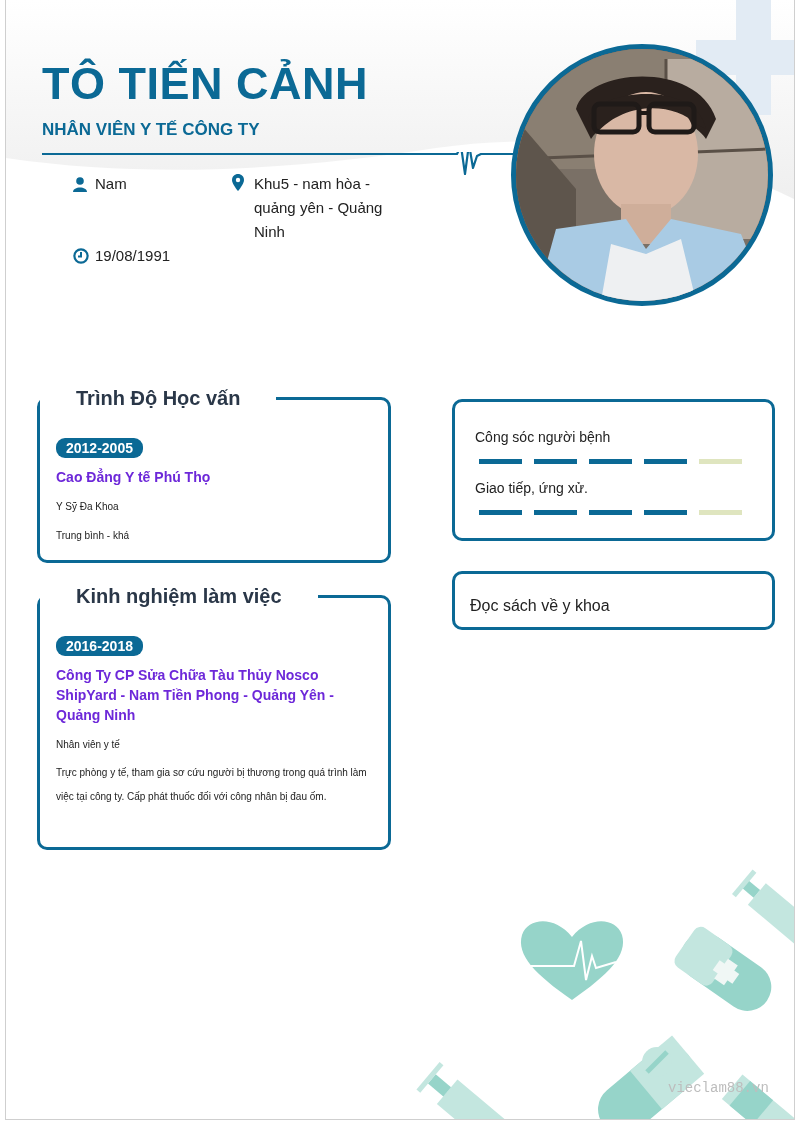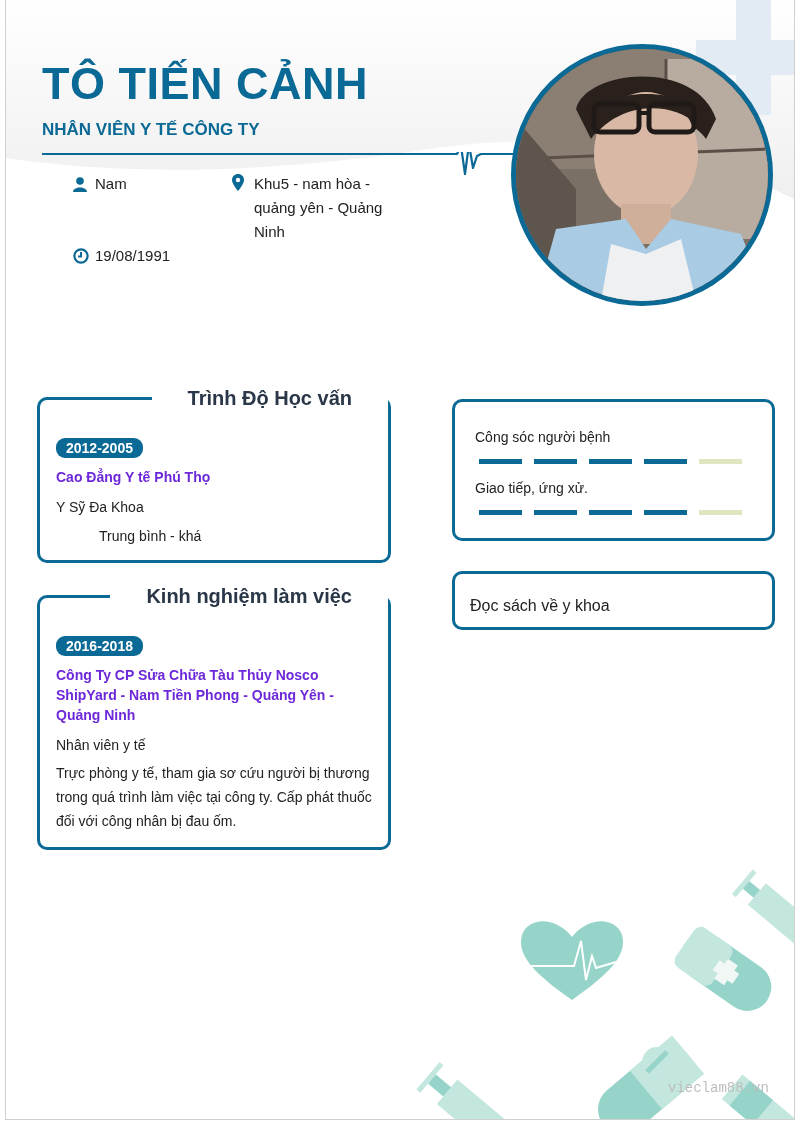--- a/index.html
+++ b/index.html
@@ -35,34 +35,34 @@
 
   .avatar {
     position: absolute; left: 505px; top: 44px; width: 262px; height: 262px;
     border-radius: 50%; border: 5px solid #0b6995; overflow: hidden; background: #6b6156;
   }
 
   .box {
     position: absolute; border: 3px solid #0b6995; border-radius: 10px; background: #fff;
   }
   .box-title {
-    position: absolute; top: -16px; left: 0; right: 0; text-align: right;
+    position: absolute; top: -16px; left: 0; right: 0; text-align: left;
   }
   .box-title span {
     display: inline-block; background: #fff; padding: 0 36px;
     font-size: 20px; font-weight: 700; color: #2a3748; line-height: 28px;
   }
   .box-title.caps span { font-size: 21px; }
 
   .badge {
     display: inline-block; background: #0b6995; color: #fff;
     font-size: 14px; font-weight: 700; padding: 1px 10px; border-radius: 9px; line-height: 18px;
   }
   .b-head { font-size: 14px; font-weight: 700; color: #6d28d9; line-height: 20px; }
-  .b-text { font-size: 14px; color: #222; line-height: 24px; }
+  .b-text { font-size: 10px; color: #222; line-height: 24px; }
 
   .skill-label { position: absolute; left: 20px; font-size: 14px; color: #222; }
   .skill-bar { position: absolute; left: 24px; display: flex; gap: 12px; }
   .skill-seg { width: 43px; height: 5px; background: #0b6995; }
   .skill-seg.off { background: #dfe5bf; }
 
   .watermark {
     position: absolute; left: 662px; top: 1080px; font-family: "Liberation Mono", monospace;
     font-size: 14px; color: #bdbdbd;
   }
@@ -148,21 +148,21 @@
       <path d="M85 252 L95 195 L130 205 L165 190 L180 252 Z" fill="#eef0f2"></path>
     </svg>
   </div>
 
   <div class="box" style="left:31px;top:397px;width:354px;height:166px;">
     <div class="box-title"><span>Trình Độ Học vấn</span></div>
     <div style="position:absolute;left:16px;top:38px;">
       <span class="badge">2012-2005</span>
       <div class="b-head" style="margin-top:9px;">Cao Đẳng Y tế Phú Thọ</div>
       <div class="b-text" style="margin-top:8px;">Y Sỹ Đa Khoa</div>
-      <div class="b-text" style="margin-top:5px;margin-left:43px;">Trung bình - khá</div>
+      <div class="b-text" style="margin-top:5px;">Trung bình - khá</div>
     </div>
   </div>
 
   <div class="box" style="left:31px;top:595px;width:354px;height:255px;">
     <div class="box-title"><span>Kinh nghiệm làm việc</span></div>
     <div style="position:absolute;left:16px;top:38px;width:320px;">
       <span class="badge">2016-2018</span>
       <div class="b-head" style="margin-top:9px;">Công Ty CP Sửa Chữa Tàu Thủy Nosco ShipYard - Nam Tiền Phong - Quảng Yên - Quảng Ninh</div>
       <div class="b-text" style="margin-top:8px;">Nhân viên y tế</div>
       <div class="b-text" style="margin-top:4px;">Trực phòng y tế, tham gia sơ cứu người bị thương trong quá trình làm việc tại công ty. Cấp phát thuốc đối với công nhân bị đau ốm.</div>

